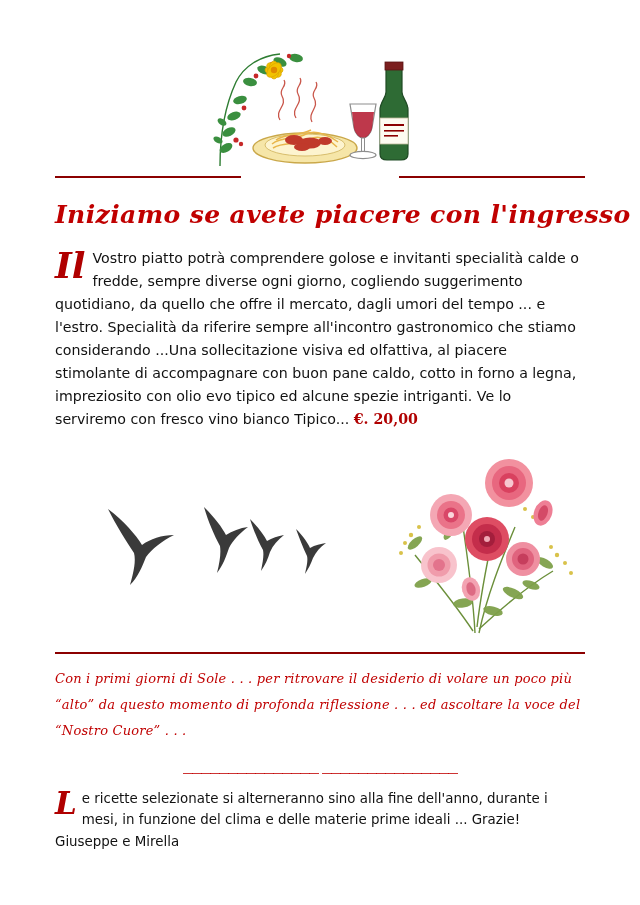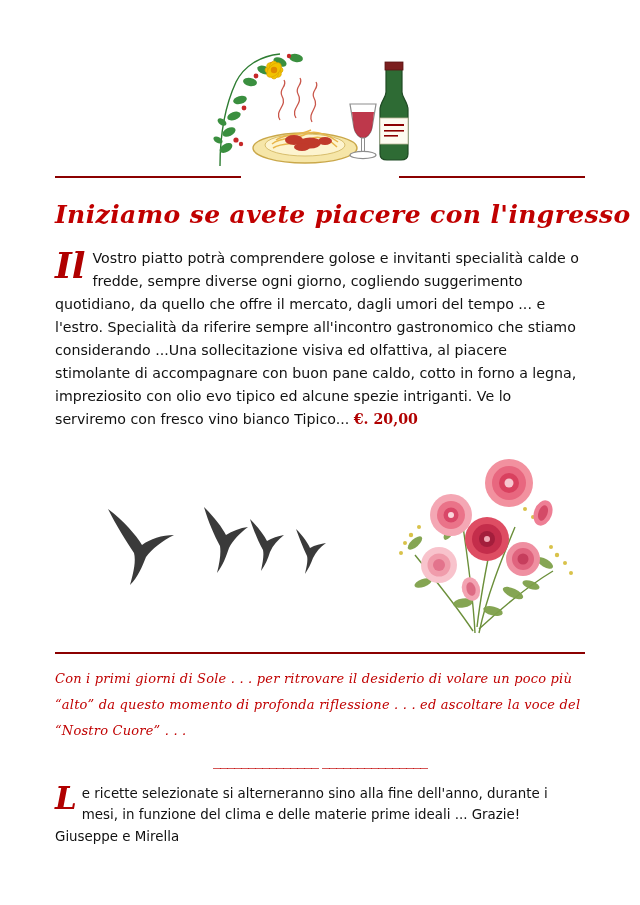--- a/index.html
+++ b/index.html
@@ -129,21 +129,21 @@
   .sign-row {
     display: flex;
     align-items: flex-end;
     justify-content: center;
     margin-top: 6px;
     gap: 4px;
   }
   .sign-row .dashes {
     font-family: "DejaVu Serif", serif;
     color: #c00000;
-    font-size: 16px;
+    font-size: 20px;
     letter-spacing: -1px;
     white-space: nowrap;
   }
   .sign-row .sign-text {
     font-family: "DejaVu Serif", serif;
     font-style: italic;
     color: #c00000;
     font-size: 15.4px;
     white-space: nowrap;
     padding: 0 3px;

